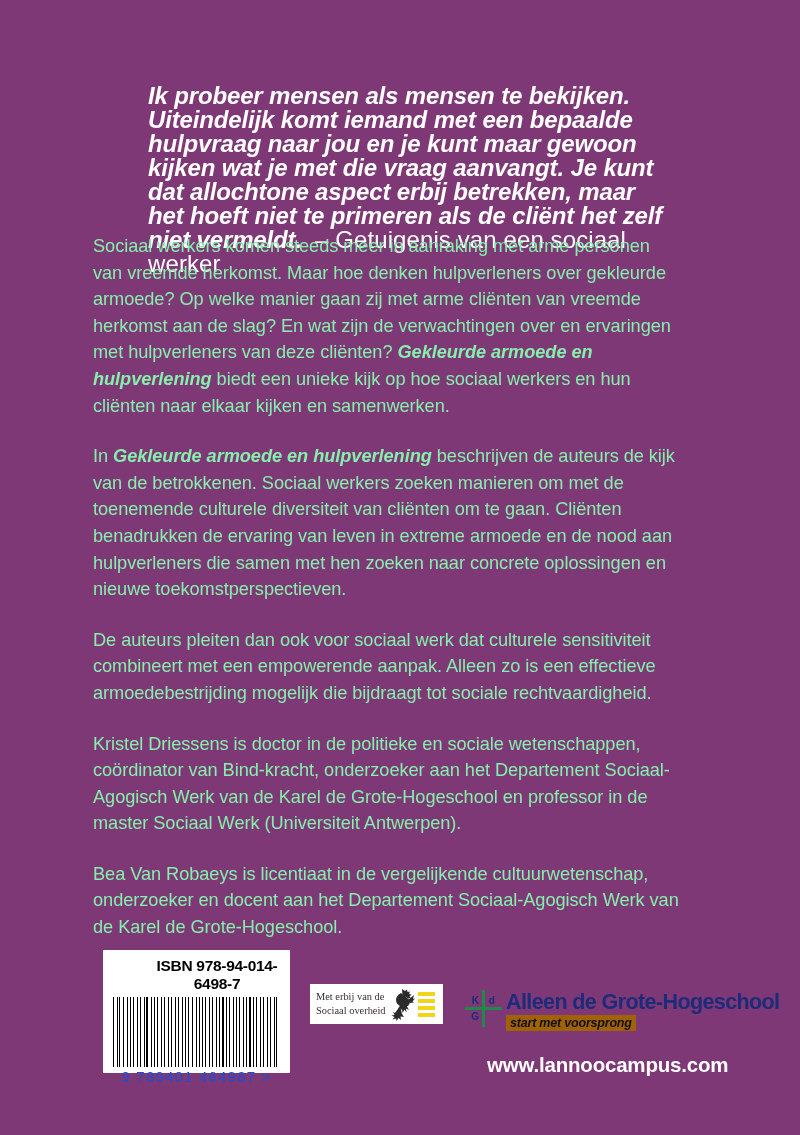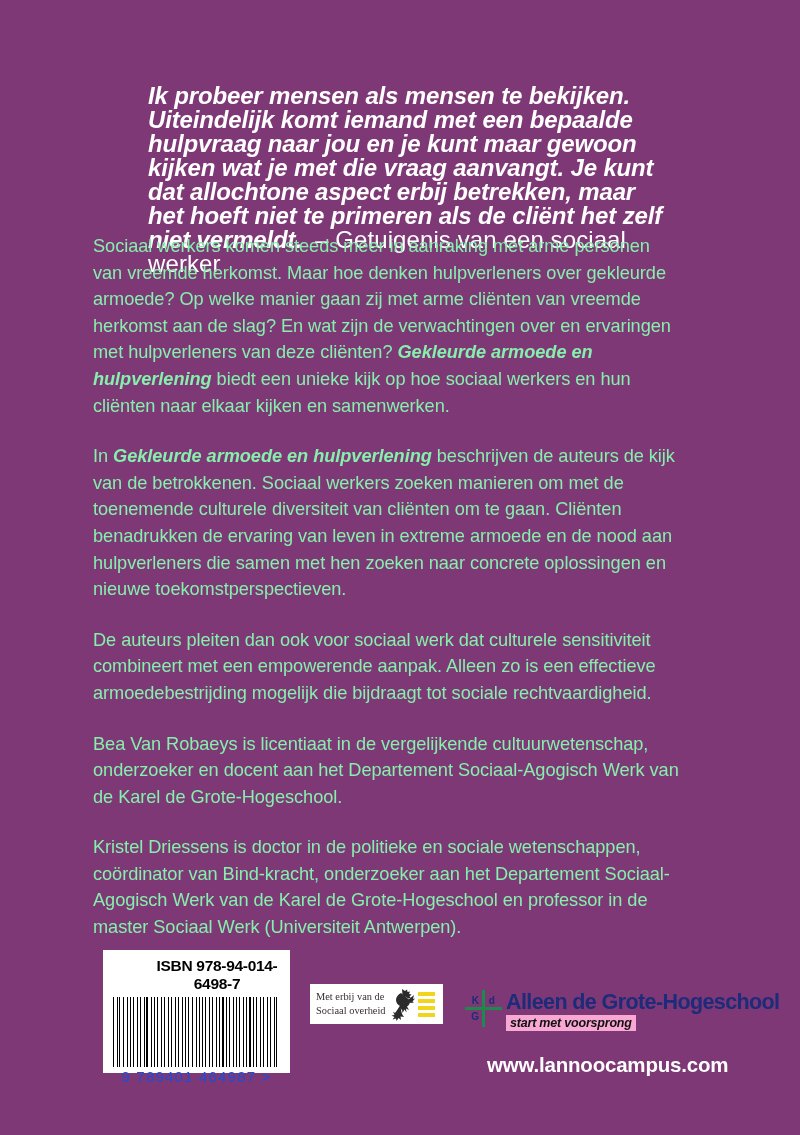--- a/index.html
+++ b/index.html
@@ -195,21 +195,21 @@
     font-size: 21.5px;
     font-weight: bold;
     color: #1c2b7a;
     letter-spacing: -0.6px;
     line-height: 22px;
     white-space: nowrap;
   }
   .kdg-tag {
     display: inline-block;
     margin-top: 2px;
-    background: #f9a8d4;
+    background: #a16207;
     color: #111;
     font-size: 12.5px;
     font-style: italic;
     font-weight: bold;
     padding: 1px 4px 1px 4px;
     letter-spacing: -0.2px;
     line-height: 14px;
     white-space: nowrap;
   }
 
@@ -235,23 +235,23 @@
   </div>
 
   <div class="body-copy">
 
     <p class="para"><span>Sociaal werkers komen steeds meer in aanraking met arme personen van vreemde herkomst. Maar hoe denken hulpverleners over gekleurde armoede? Op welke manier gaan zij met arme cliënten van vreemde herkomst aan de slag? En wat zijn de verwachtingen over en ervaringen met hulpverleners van deze cliënten? </span><em>Gekleurde armoede en hulpverlening</em><span> biedt een unieke kijk op hoe sociaal werkers en hun cliënten naar elkaar kijken en samenwerken.</span></p>
 
     <p class="para"><span>In </span><em>Gekleurde armoede en hulpverlening</em><span> beschrijven de auteurs de kijk van de betrokkenen. Sociaal werkers zoeken manieren om met de toenemende culturele diversiteit van cliënten om te gaan. Cliënten benadrukken de ervaring van leven in extreme armoede en de nood aan hulpverleners die samen met hen zoeken naar concrete oplossingen en nieuwe toekomstperspectieven.</span></p>
 
     <p class="para">De auteurs pleiten dan ook voor sociaal werk dat culturele sensitiviteit combineert met een empowerende aanpak. Alleen zo is een effectieve armoedebestrijding mogelijk die bijdraagt tot sociale rechtvaardigheid.</p>
 
+    <p class="para">Kristel Driessens is doctor in de politieke en sociale wetenschappen, coördinator van Bind-kracht, onderzoeker aan het Departement Sociaal-Agogisch Werk van de Karel de Grote-Hogeschool en professor in de master Sociaal Werk (Universiteit Antwerpen).</p>
+
     <p class="para">Bea Van Robaeys is licentiaat in de vergelijkende cultuurwetenschap, onderzoeker en docent aan het Departement Sociaal-Agogisch Werk van de Karel de Grote-Hogeschool.</p>
-
-    <p class="para">Kristel Driessens is doctor in de politieke en sociale wetenschappen, coördinator van Bind-kracht, onderzoeker aan het Departement Sociaal-Agogisch Werk van de Karel de Grote-Hogeschool en professor in de master Sociaal Werk (Universiteit Antwerpen).</p>
 
   </div>
 
   <div class="barcode-box">
     <div class="isbn-text">ISBN 978-94-014-6498-7</div>
     <div class="bars">
         <span style="width: 0.92px; background: rgb(0, 0, 0);"></span>
         <span style="width: 2.76px; background: transparent;"></span>
         <span style="width: 0.92px; background: rgb(0, 0, 0);"></span>
         <span style="width: 0.92px; background: transparent;"></span>

